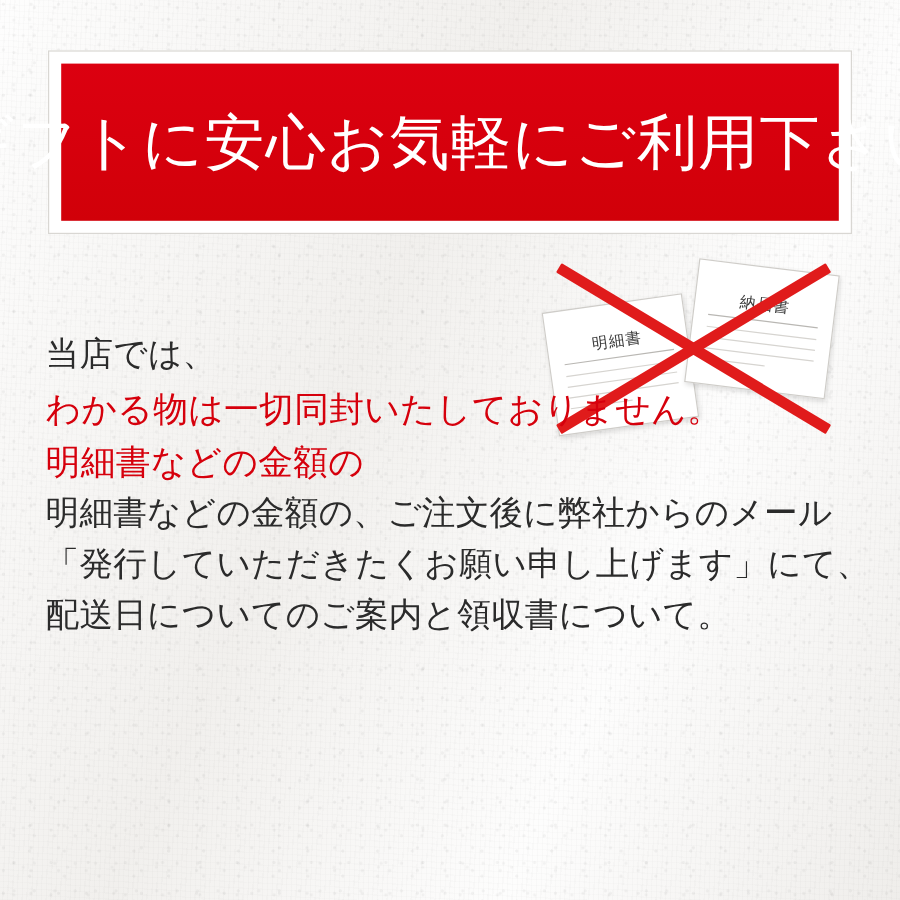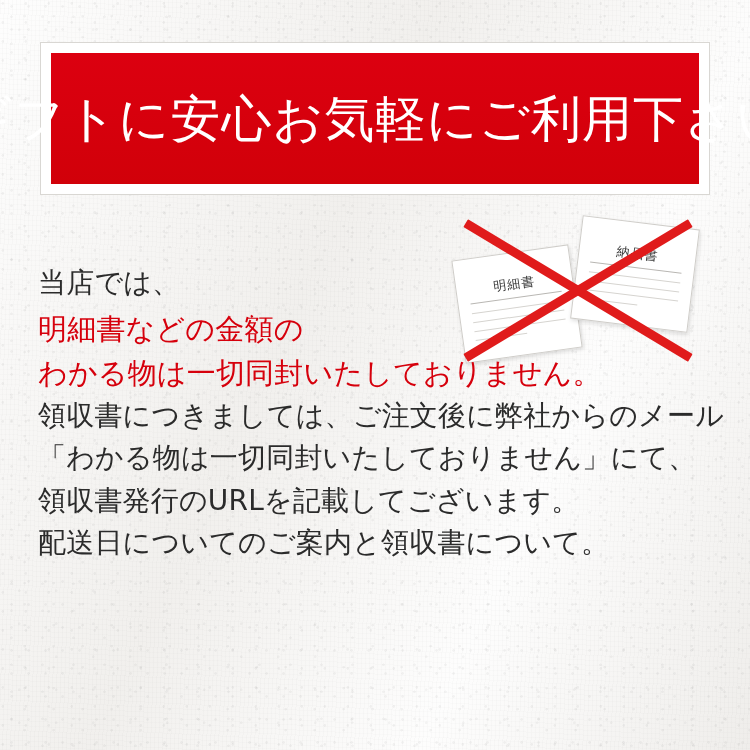--- a/index.html
+++ b/index.html
@@ -170,20 +170,21 @@
     white-space: nowrap;
     letter-spacing: 0.2px;
     font-family: "DejaVu Sans", "Liberation Sans", sans-serif;
   }
   .line.red {
     color: #d6000c;
     font-size: 29px;
   }
   .line.lead {
     margin-bottom: 2px;
+    margin-top: 12px;
   }
 </style>
 </head>
 <body>
 
 <div class="page">
 
   <div class="banner-wrap">
     <div class="banner">
       <div class="banner-text">ギフトに安心お気軽にご利用下さい</div>
@@ -214,21 +215,20 @@
     </div>
 
     <div class="cross">
       <span class="s1"></span>
       <span class="s2"></span>
     </div>
   </div>
 
   <div class="copy">
     <div class="line lead">当店では、</div>
+    <div class="line red">わかる物は一切同封いたしておりません。</div>
     <div class="line red">明細書などの金額の</div>
-    <div class="line red">わかる物は一切同封いたしておりません。</div>
-    <div class="line">領収書につきましては、ご注文後に弊社からのメール</div>
-    <div class="line">「わかる物は一切同封いたしておりません」にて、</div>
-    <div class="line">領収書発行のURLを記載してございます。</div>
+    <div class="line">明細書などの金額の、ご注文後に弊社からのメール</div>
+    <div class="line">「発行していただきたくお願い申し上げます」にて、</div>
     <div class="line">配送日についてのご案内と領収書について。</div>
   </div>
 
 </div>
 
 </body></html>

